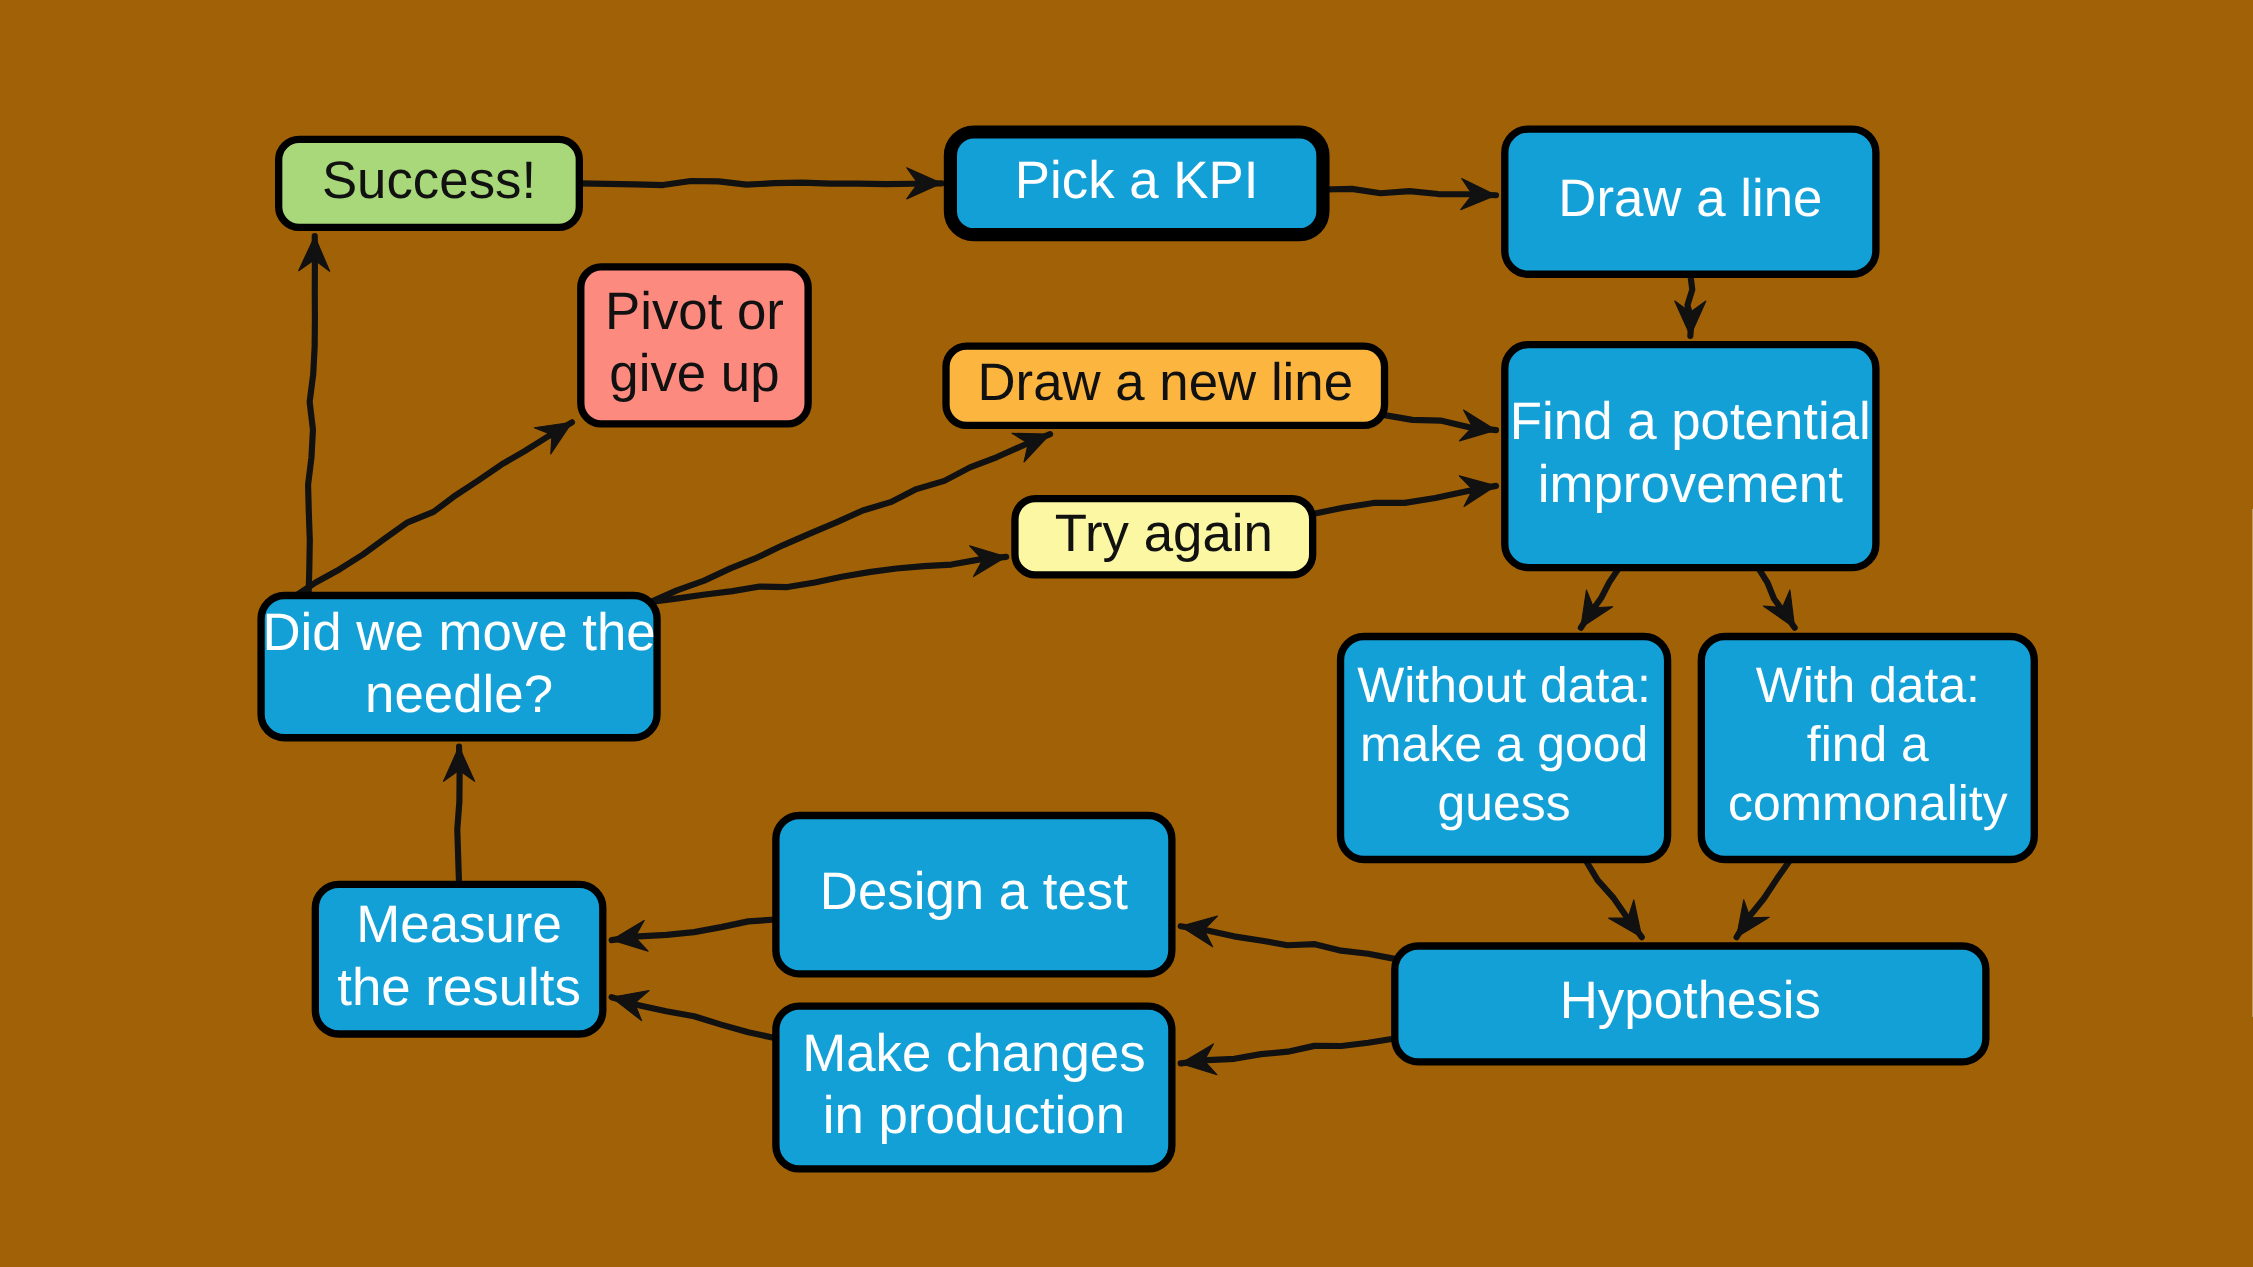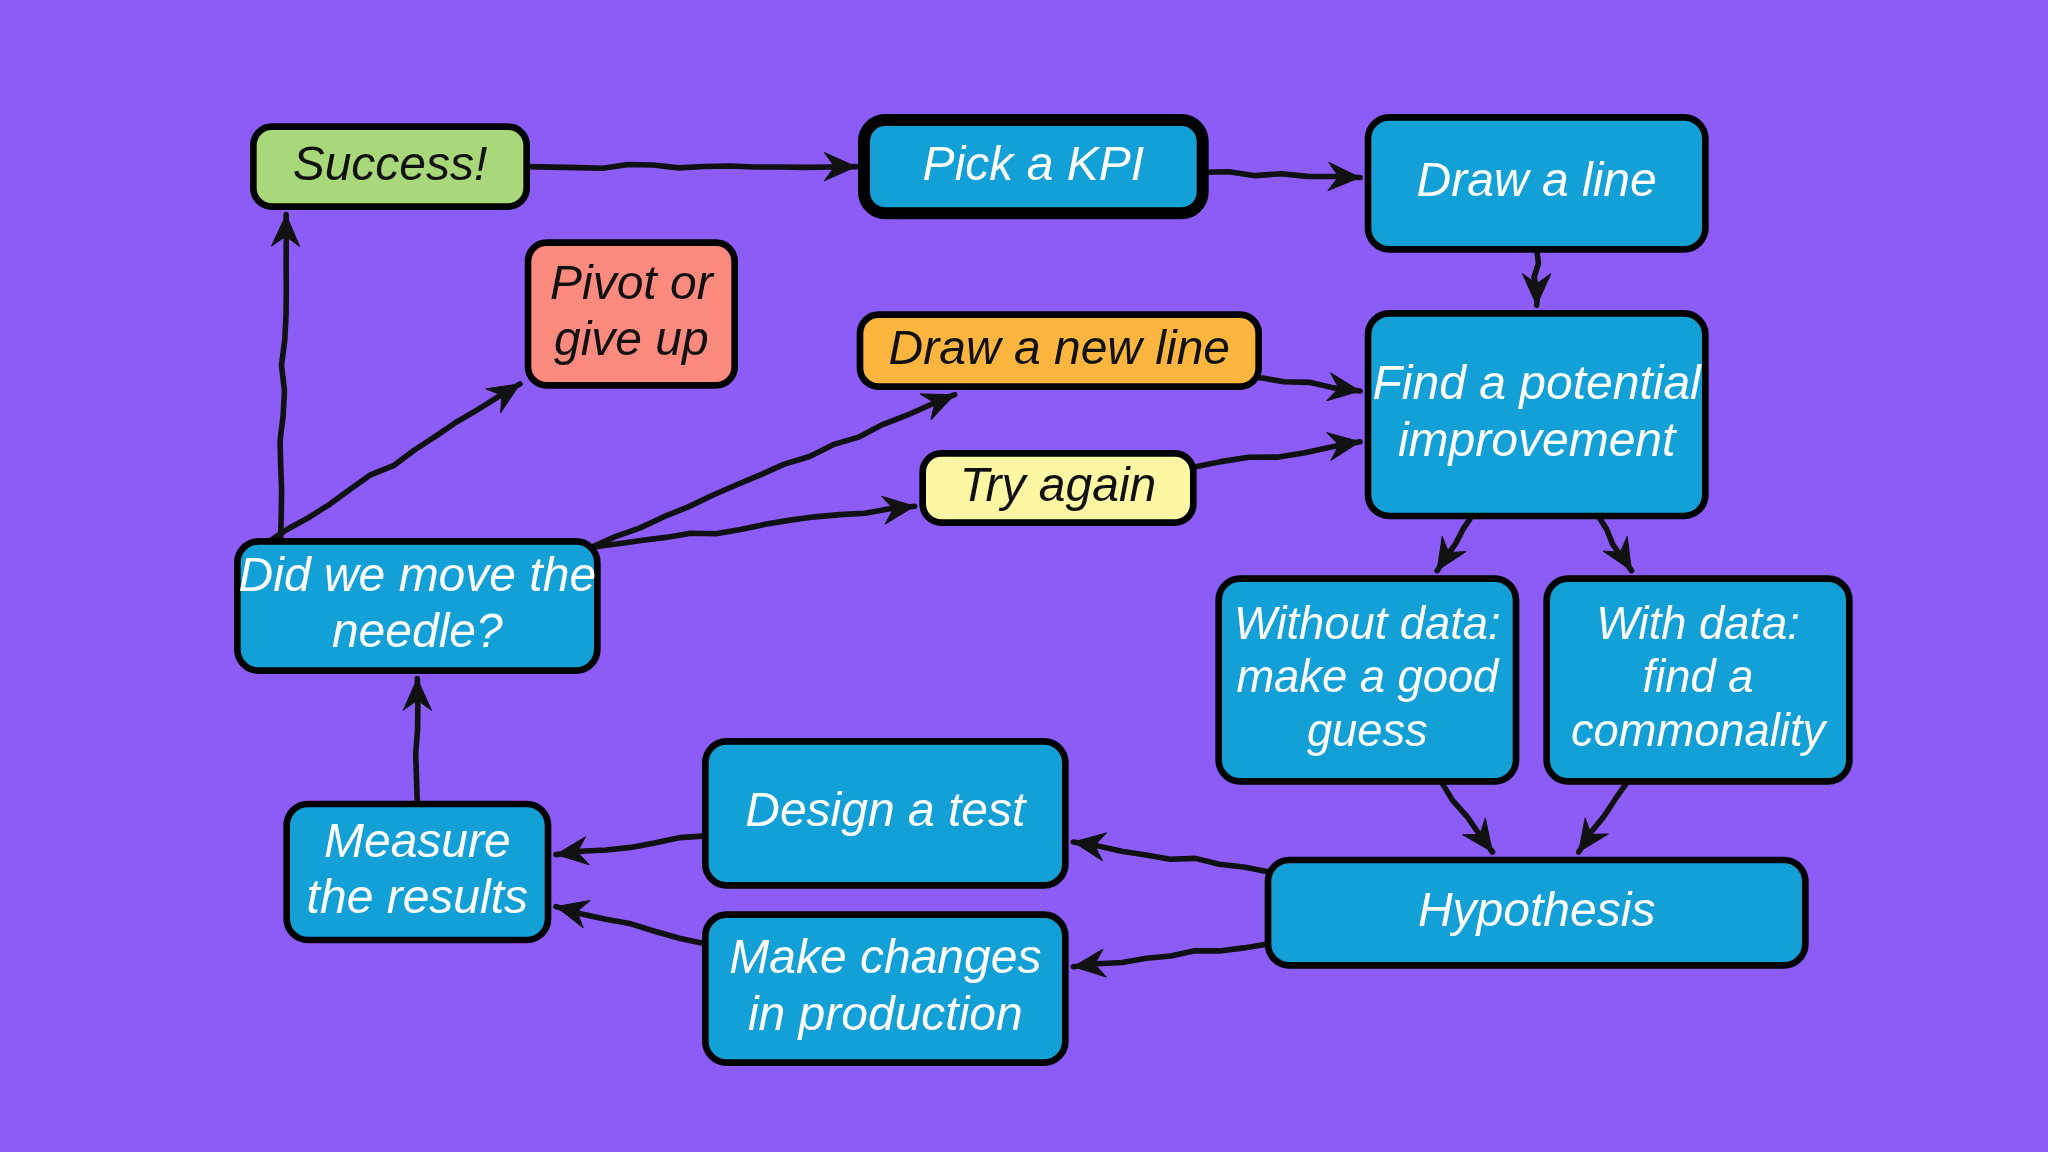--- a/index.html
+++ b/index.html
@@ -10,22 +10,21 @@
   body {
     width: 2048px;
     height: 1152px;
     overflow: hidden;
     font-family: "Liberation Sans", sans-serif;
   }
   #diagram-root {
     position: relative;
     width: 2048px;
     height: 1152px;
-    background: #8b5cf6;
-    font-style: italic;
+    background: #a16207;
   }
   svg#flow-svg {
     position: absolute;
     top: 0;
     left: 0;
     width: 2048px;
     height: 1152px;
     display: block;
   }
   .node-rect {

